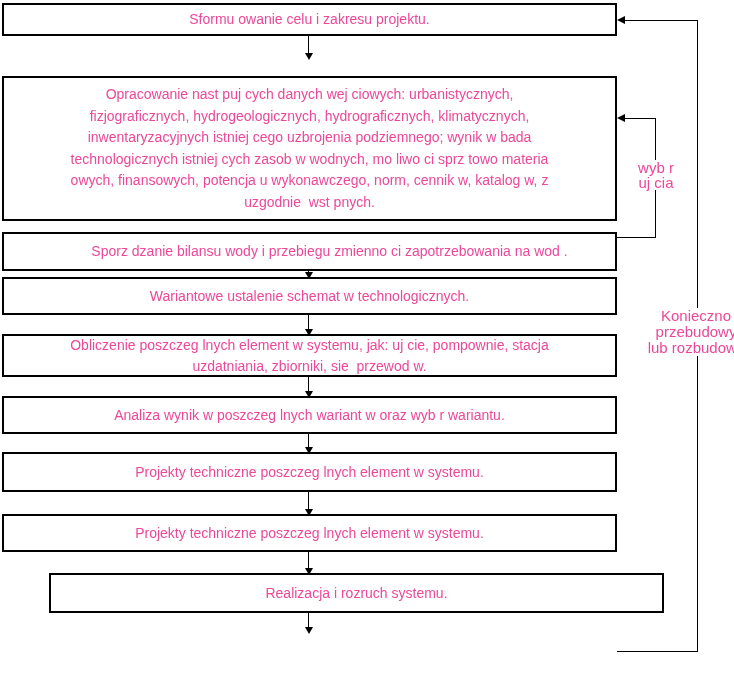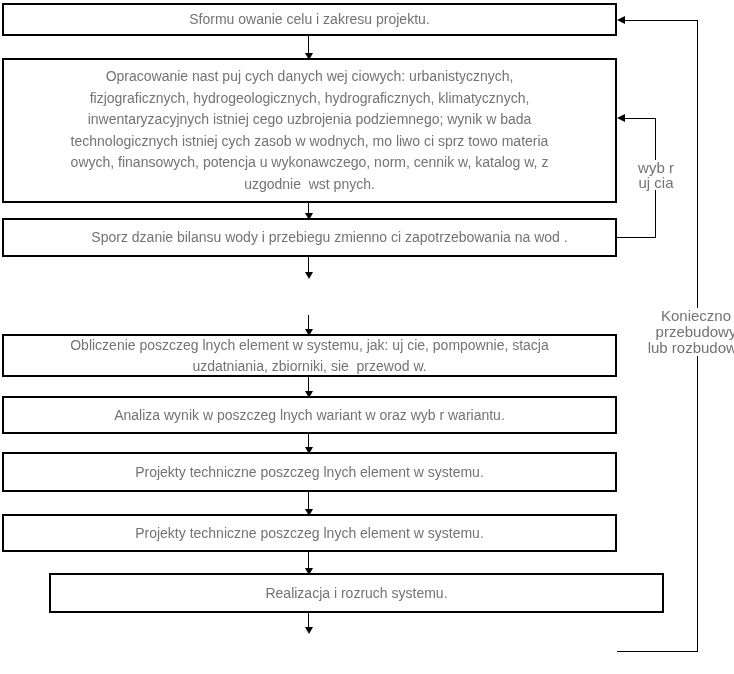--- a/index.html
+++ b/index.html
@@ -2,43 +2,43 @@
 <html><head>
 <meta charset="utf-8">
 <style>
   html, body { margin: 0; padding: 0; background: #ffffff; }
   .canvas {
     position: relative;
     width: 734px;
     height: 674px;
     background: #ffffff;
     font-family: "Liberation Sans", sans-serif;
-    color: #737373;
+    color: #ec4899;
     overflow: hidden;
   }
   
   .box {
     position: absolute;
     left: 2px;
     width: 615px;
     box-sizing: border-box;
     border: 2px solid #000000;
     background: #ffffff;
     display: flex;
     align-items: center;
     justify-content: center;
     text-align: center;
     white-space: pre-wrap;
     font-size: 14px;
     line-height: 21px;
     z-index: 3;
   }
   #box-1  { top: 3px;   height: 33px; }
-  #box-2  { top: 58px;  height: 145px; line-height: 21.5px; }
-  #box-3  { top: 218px; height: 39px; padding-left: 40px; }
+  #box-2  { top: 76px;  height: 145px; line-height: 21.5px; }
+  #box-3  { top: 232px; height: 39px; padding-left: 40px; }
   #box-4  { top: 277px; height: 38px; }
   #box-5  { top: 334px; height: 43px; }
   #box-6  { top: 396px; height: 38px; text-align: right; }
   #box-7  { top: 452px; height: 40px; }
   #box-8  { top: 514px; height: 38px; }
   #box-9  { top: 573px; height: 40px; margin-left: 47px; }
   #box-10 { top: 632px; height: 37px; }
 
   
   .varrow {
@@ -108,20 +108,21 @@
 <div class="canvas">
 
   <div class="box" id="box-1">Sformu owanie celu i zakresu projektu.</div>
   <div class="box" id="box-2">Opracowanie nast puj cych danych wej ciowych: urbanistycznych,
 fizjograficznych, hydrogeologicznych, hydrograficznych, klimatycznych,
 inwentaryzacyjnych istniej cego uzbrojenia podziemnego; wynik w bada
 technologicznych istniej cych zasob w wodnych, mo liwo ci sprz towo materia
 owych, finansowych, potencja u wykonawczego, norm, cennik w, katalog w, z
 uzgodnie  wst pnych.</div>
   <div class="box" id="box-3">Sporz dzanie bilansu wody i przebiegu zmienno ci zapotrzebowania na wod .</div>
+  <div class="box" id="box-4">Wariantowe ustalenie schemat w technologicznych.</div>
   <div class="box" id="box-5">Obliczenie poszczeg lnych element w systemu, jak: uj cie, pompownie, stacja
 uzdatniania, zbiorniki, sie  przewod w.</div>
   <div class="box" id="box-6">Analiza wynik w poszczeg lnych wariant w oraz wyb r wariantu.</div>
   <div class="box" id="box-7">Projekty techniczne poszczeg lnych element w systemu.</div>
   <div class="box" id="box-8">Projekty techniczne poszczeg lnych element w systemu.</div>
   <div class="box" id="box-9">Realizacja i rozruch systemu.</div>
 
   <div class="varrow" id="a1"></div>
   <div class="varrow" id="a2"></div>
   <div class="varrow" id="a3"></div>

